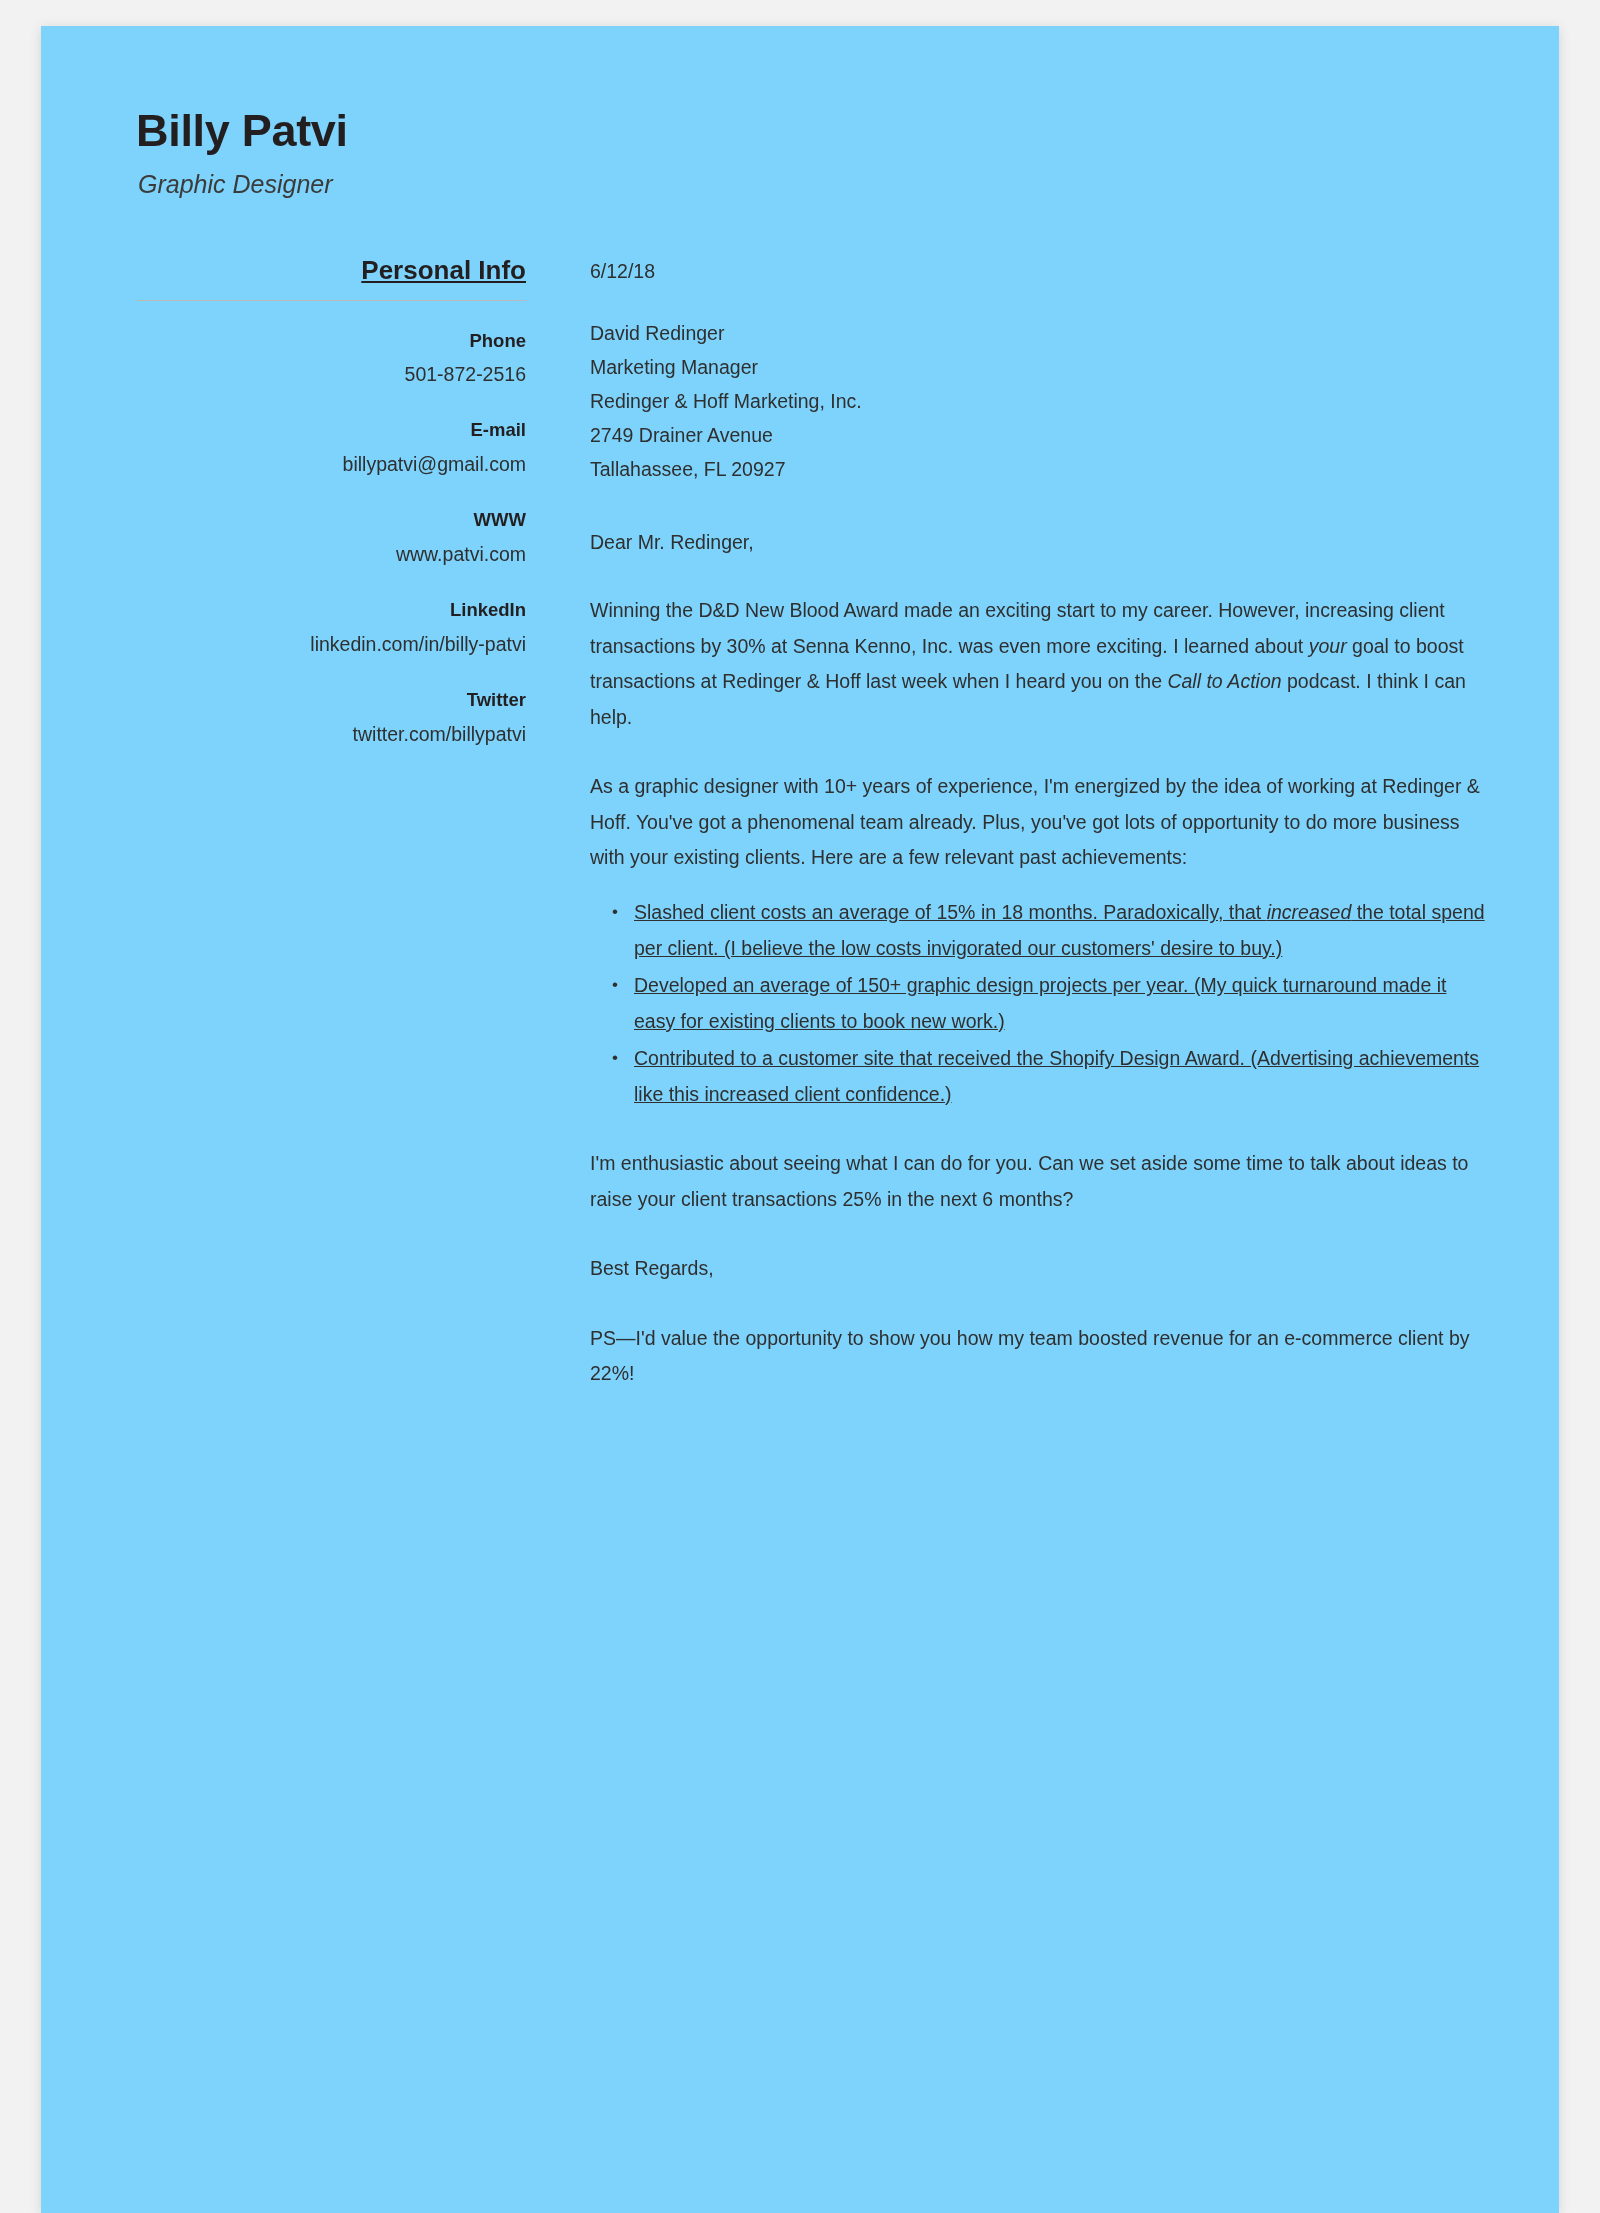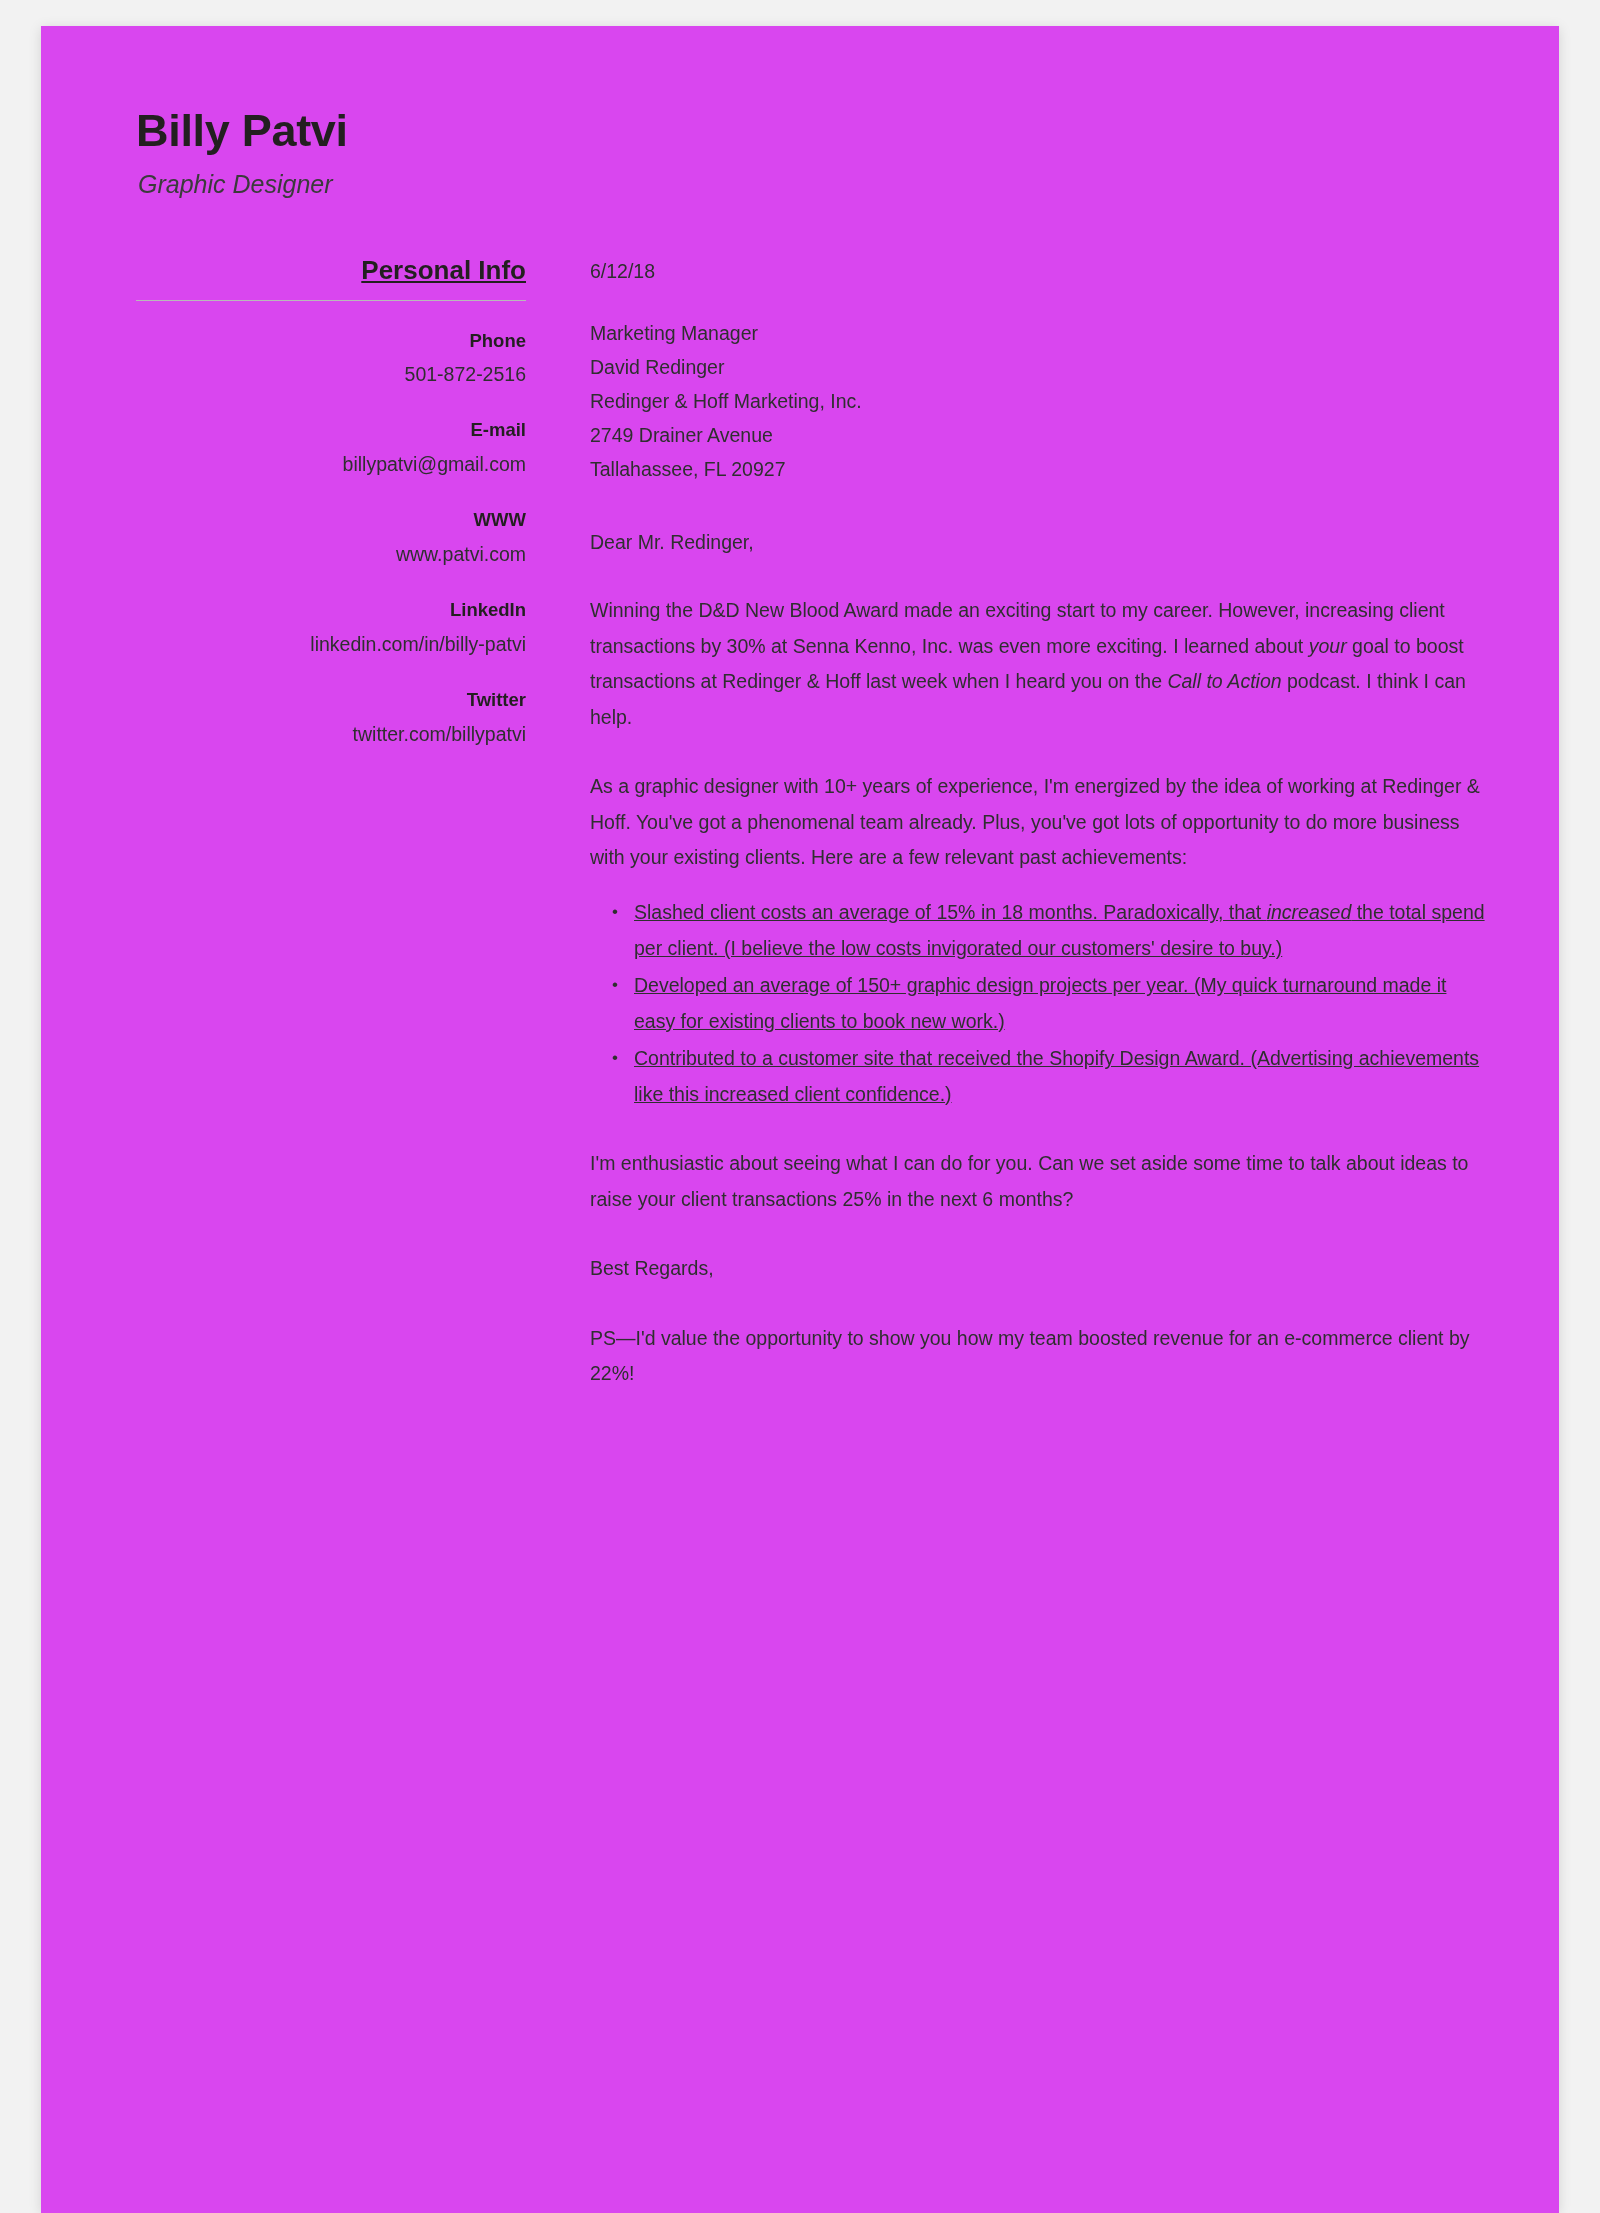--- a/index.html
+++ b/index.html
@@ -17,21 +17,21 @@
     min-height: 2213px;
     background: #f2f2f2;
     display: flex;
     justify-content: center;
     padding-top: 26px;
     box-sizing: border-box;
   }
   .sheet {
     width: 1518px;
     min-height: 2138px;
-    background: #d946ef;
+    background: #7dd3fc;
     box-shadow: 0 2px 12px rgba(0,0,0,0.13);
     box-sizing: border-box;
     padding: 58px 72px 60px 95px;
     position: relative;
   }
   
   .doc-name {
     font-size: 45px;
     font-weight: bold;
     color: #231f20;
@@ -186,22 +186,22 @@
           <div class="info-label">Twitter</div>
           <div class="info-value">twitter.com/billypatvi</div>
         </div>
       </div>
 
       <div class="col-right">
 
         <div class="letter-date">6/12/18</div>
 
         <div class="addr-block">
+          <div class="addr-line">David Redinger</div>
           <div class="addr-line">Marketing Manager</div>
-          <div class="addr-line">David Redinger</div>
           <div class="addr-line">Redinger &amp; Hoff Marketing, Inc.</div>
           <div class="addr-line">2749 Drainer Avenue</div>
           <div class="addr-line">Tallahassee, FL 20927</div>
         </div>
 
         <div class="salutation">Dear Mr. Redinger,</div>
 
         <p class="para"><span>Winning the D&amp;D New Blood Award made an exciting start to my career. However, increasing client transactions by 30% at Senna Kenno, Inc. was even more exciting. I learned about </span><em>your</em><span> goal to boost transactions at Redinger &amp; Hoff last week when I heard you on the </span><em>Call to Action</em><span> podcast. I think I can help.</span></p>
 
         <p class="para">As a graphic designer with 10+ years of experience, I'm energized by the idea of working at Redinger &amp; Hoff. You've got a phenomenal team already. Plus, you've got lots of opportunity to do more business with your existing clients. Here are a few relevant past achievements:</p>

